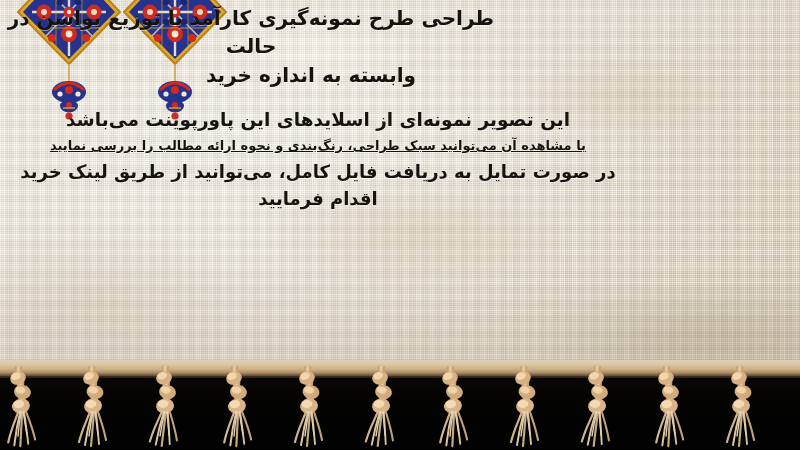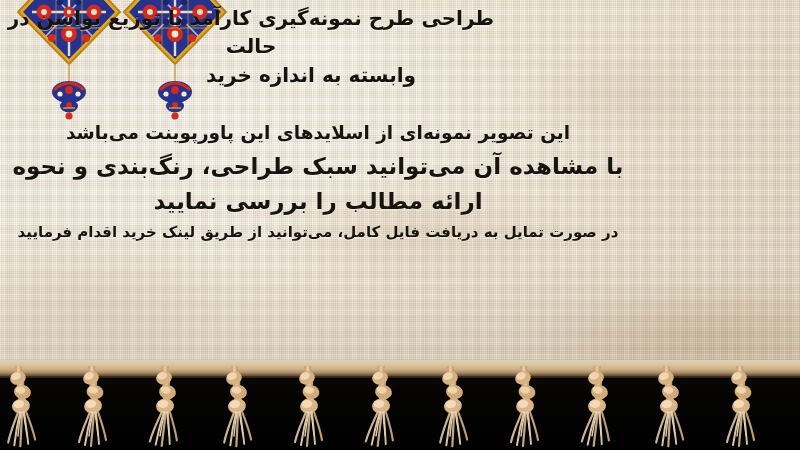--- a/index.html
+++ b/index.html
@@ -83,23 +83,23 @@
   }
   .title .tl{display:block;}
   .title .tl1{padding-right:120px;}
   .body-text{
     position:absolute;top:105px;right:0;left:0;
     font-size:19px;line-height:1.52;color:#17130e;
     font-weight:700;
     text-shadow:0 1px 0 rgba(255,255,255,.42);
   }
   .body-text .bl{display:block;padding:1px 0;}
-  .body-text .bl1{font-size:18.5px;margin-top:13px;}
-  .body-text .bl2{font-size:23px;}
-  .body-text .bl3{font-size:15px;}
+  .body-text .bl1{font-size:18.5px;}
+  .body-text .bl2{font-size:13px;text-decoration:underline;}
+  .body-text .bl3{font-size:18px;}
 
   
   .black-band{
     position:absolute;left:0;top:370px;width:800px;height:80px;
     background:linear-gradient(180deg,#0c0a08 0%,#050403 30%,#000 100%);
   }
   .band-top-fuzz{
     position:absolute;left:0;top:364px;width:800px;height:14px;
     background:linear-gradient(180deg, rgba(214,186,148,0.0) 0%, rgba(206,175,134,0.55) 35%,
                rgba(168,136,98,0.75) 60%, rgba(40,30,20,0.9) 100%);

